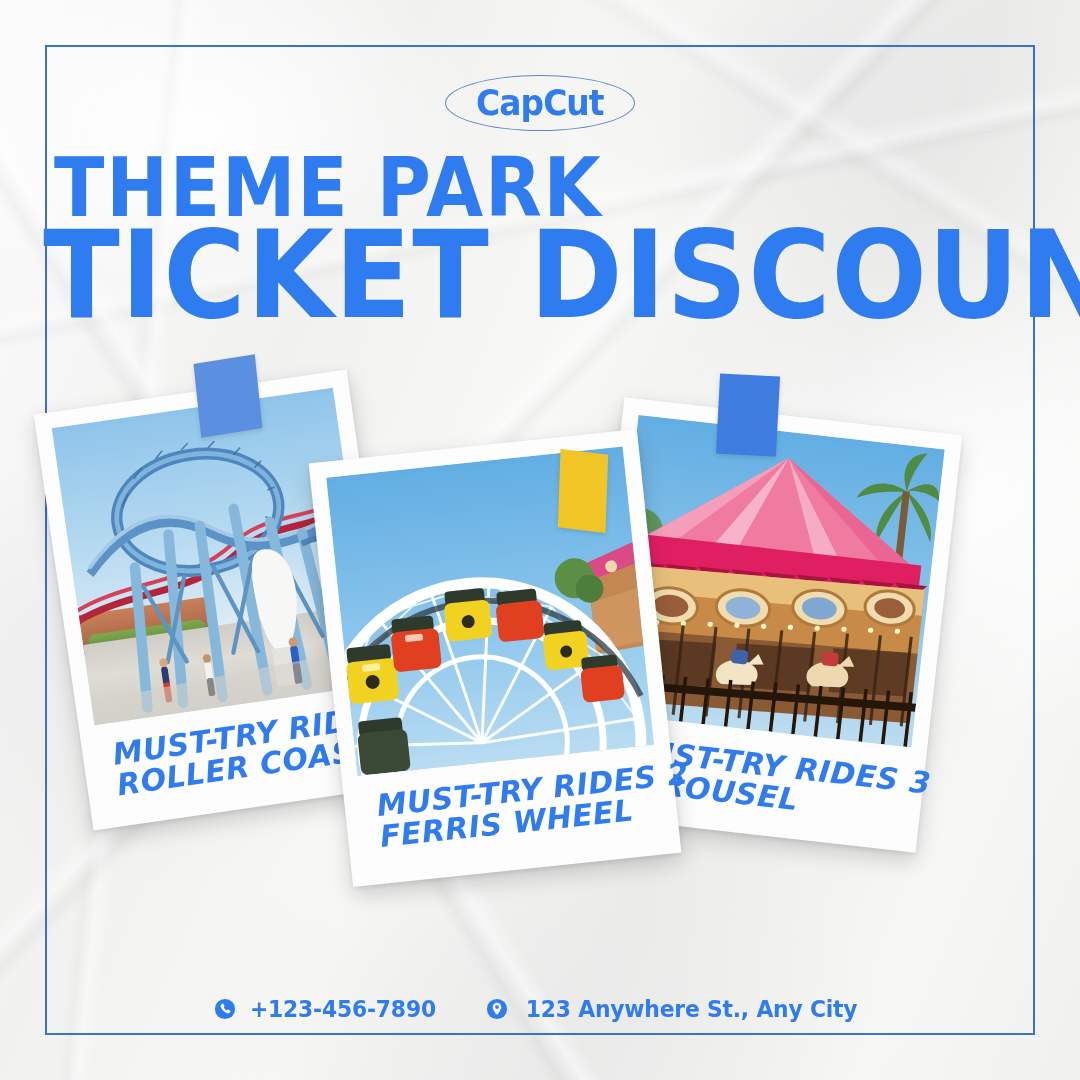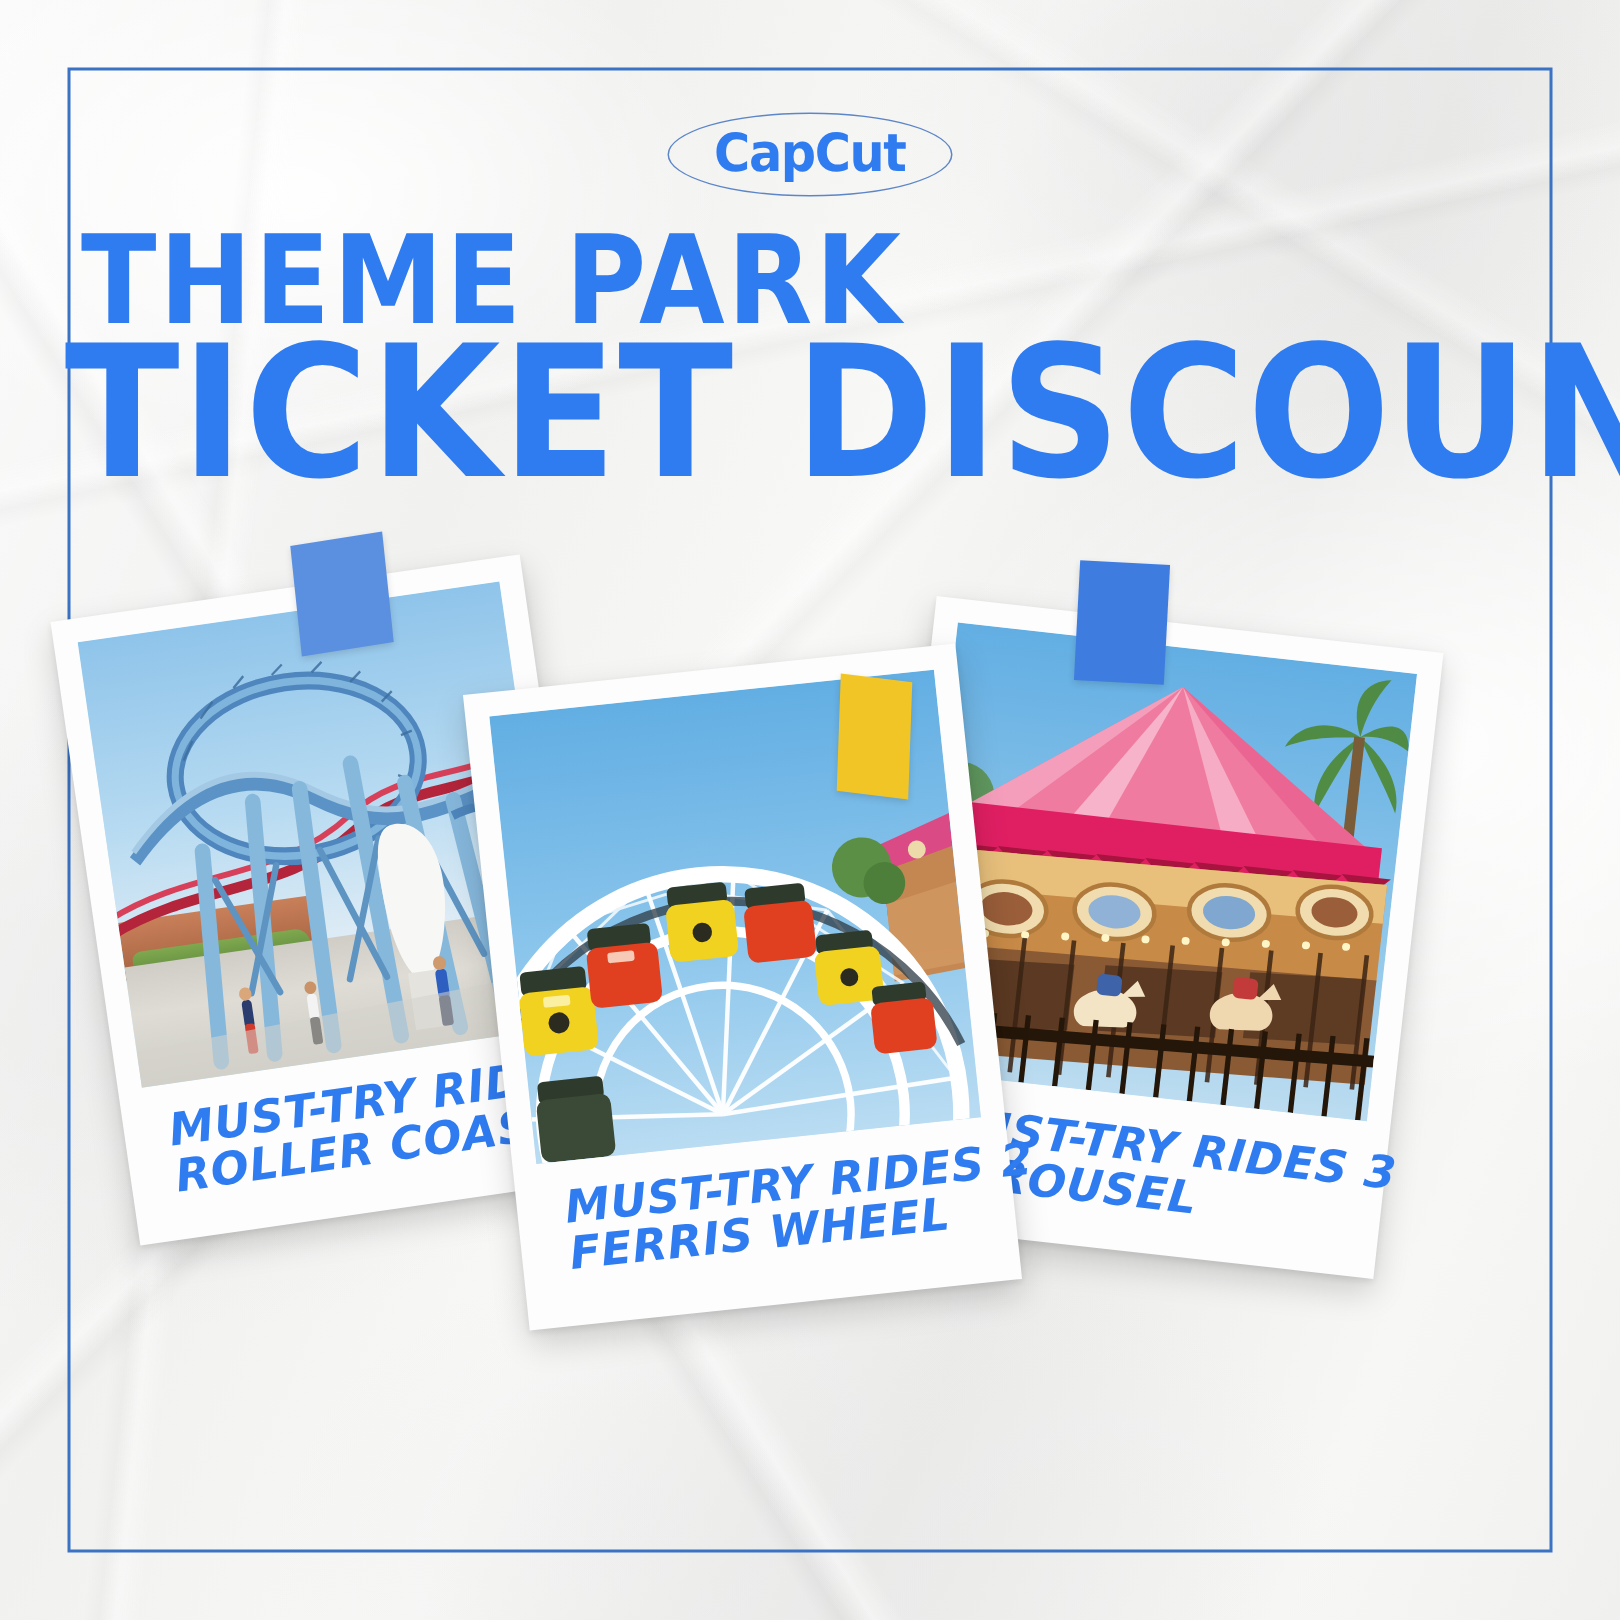--- a/index.html
+++ b/index.html
@@ -449,14 +449,34 @@
         </g>
         <path d="M0 266 L300 256 L300 264 L0 274 Z" fill="#241608"></path>
       </svg>
     </div>
     <div class="caption">
       <div>MUST-TRY RIDES 3</div>
       <div>CAROUSEL</div>
     </div>
   </div>
 
+  <div class="footer">
+
+    <div class="contact">
+      <svg class="ic" viewBox="0 0 24 24">
+        <circle cx="12" cy="12" r="11" fill="#2f7bf0"></circle>
+        <path d="M8.6 6.4c.5-.5 1.3-.4 1.7.2l1 1.5c.3.5.2 1.1-.2 1.5l-.6.6a7.6 7.6 0 0 0 3.3 3.3l.6-.6c.4-.4 1-.5 1.5-.2l1.5 1c.6.4.7 1.2.2 1.7l-.8.8c-.6.6-1.5.8-2.3.5A13 13 0 0 1 7.3 9.5c-.3-.8-.1-1.7.5-2.3z" fill="#ffffff"></path>
+      </svg>
+      <span class="contact-text">+123-456-7890</span>
+    </div>
+
+    <div class="contact">
+      <svg class="ic" viewBox="0 0 24 24">
+        <circle cx="12" cy="12" r="11" fill="#2f7bf0"></circle>
+        <path d="M12 5.2c-2.6 0-4.7 2.1-4.7 4.7 0 3.4 4.1 8 4.3 8.2.2.2.6.2.8 0 .2-.2 4.3-4.8 4.3-8.2 0-2.6-2.1-4.7-4.7-4.7z" fill="#ffffff"></path>
+        <circle cx="12" cy="9.9" r="2.1" fill="#2f7bf0"></circle>
+      </svg>
+      <span class="contact-text">123 Anywhere St., Any City</span>
+    </div>
+
+  </div>
 
 </div>
 
 </body></html>

